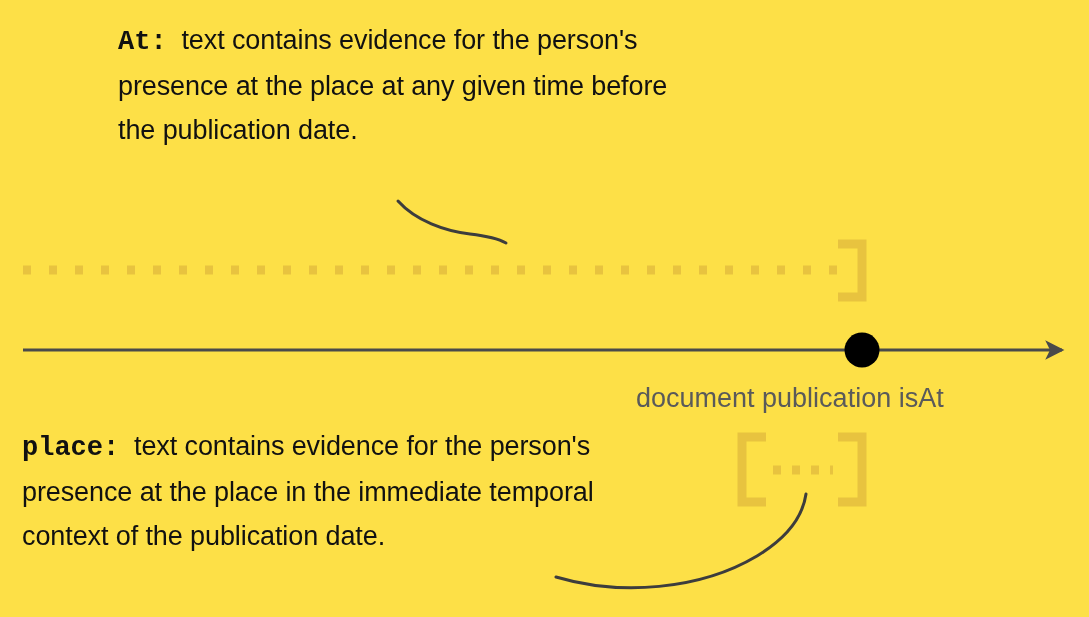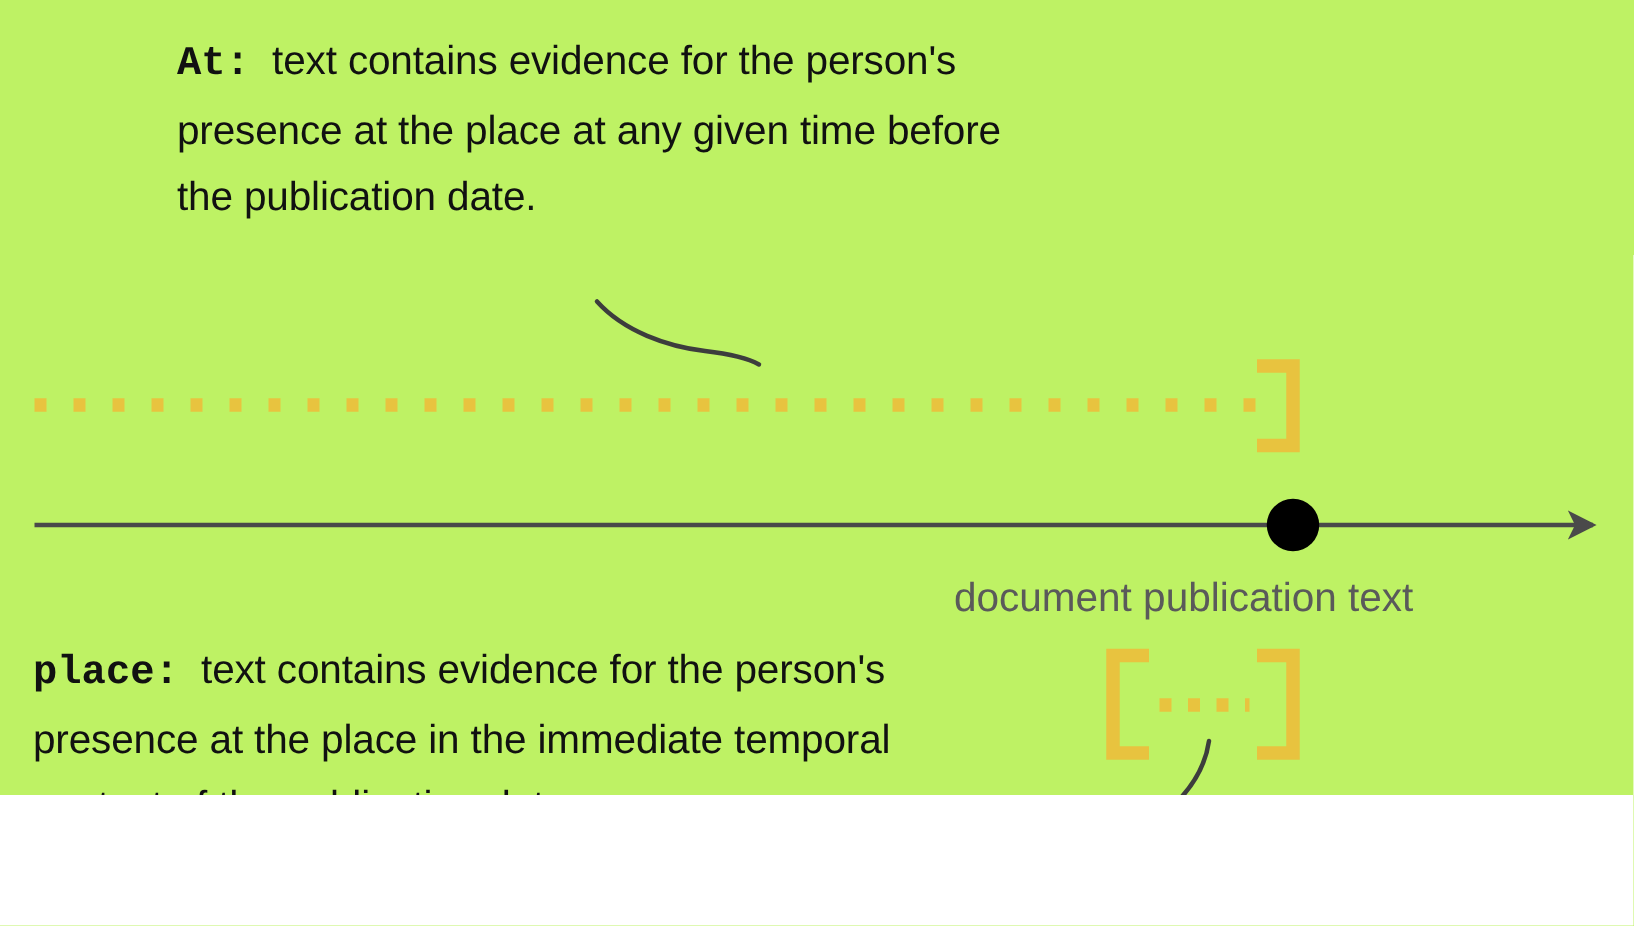--- a/index.html
+++ b/index.html
@@ -8,22 +8,22 @@
     padding: 0;
     background: #ffffff;
   }
   body {
     font-family: "Liberation Sans", sans-serif;
     -webkit-font-smoothing: antialiased;
   }
   #canvas {
     position: relative;
     width: 1089px;
-    height: 530px;
-    background: #bef264;
+    height: 617px;
+    background: #fde047;
     overflow: hidden;
   }
 
   
   .caption {
     position: absolute;
     color: #111111;
     font-family: "Liberation Sans", sans-serif;
     font-size: 27px;
     line-height: 44px;
@@ -71,21 +71,21 @@
 </style>
 </head>
 <body>
 
 <div id="canvas">
 
   <div class="caption" id="caption-at"><span class="kw">At:</span><span>  text contains evidence for the person's presence at the place at any given time before the publication date.</span></div>
 
   <div class="caption" id="caption-isat"><span class="kw">place:</span><span>  text contains evidence for the person's presence at the place in the immediate temporal context of the publication date.</span></div>
 
-  <div id="axis-label">document publication text</div>
+  <div id="axis-label">document publication isAt</div>
 
   <svg id="art" viewBox="0 0 1089 617" xmlns="http://www.w3.org/2000/svg">
 
     <defs>
       <marker id="arrowhead" markerWidth="7" markerHeight="7" refX="5.6" refY="3.5" orient="auto" markerUnits="strokeWidth">
         <path d="M0,0.25 L6.4,3.5 L0,6.75 L1.6,3.5 Z" fill="#4a4a4a"></path>
       </marker>
     </defs>
 
     <path d="M 398 201

